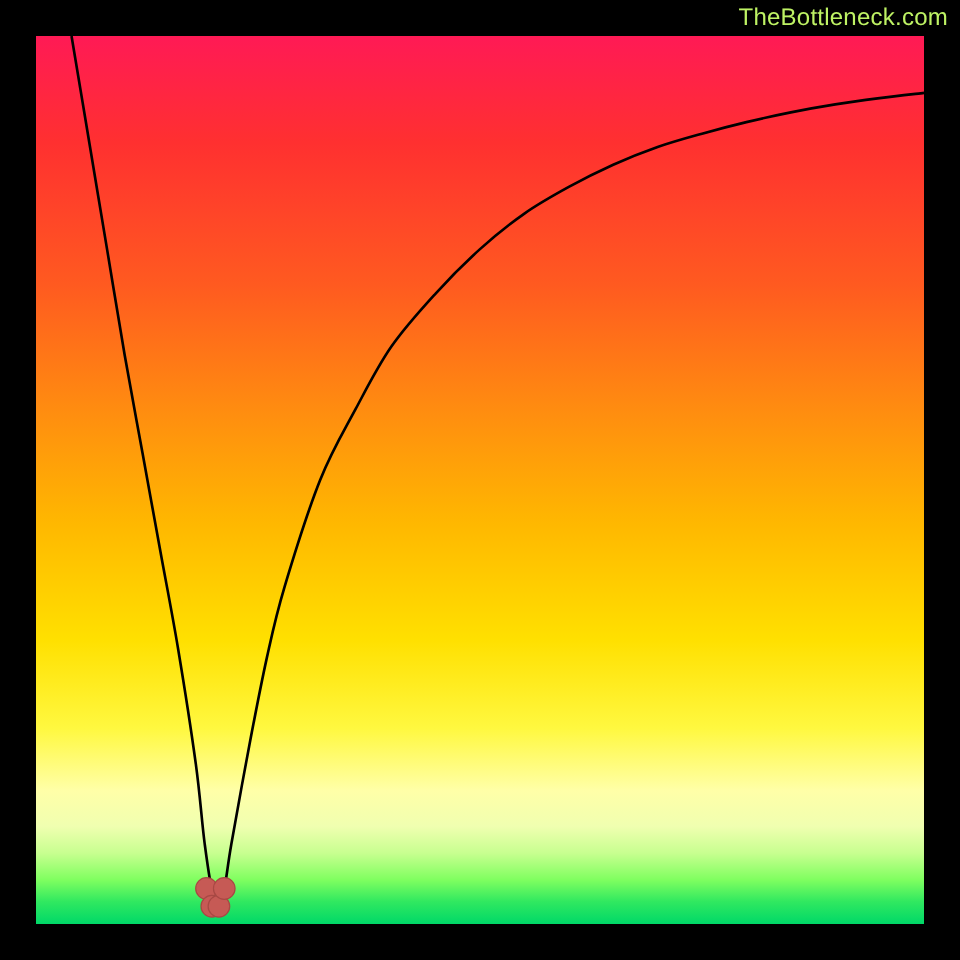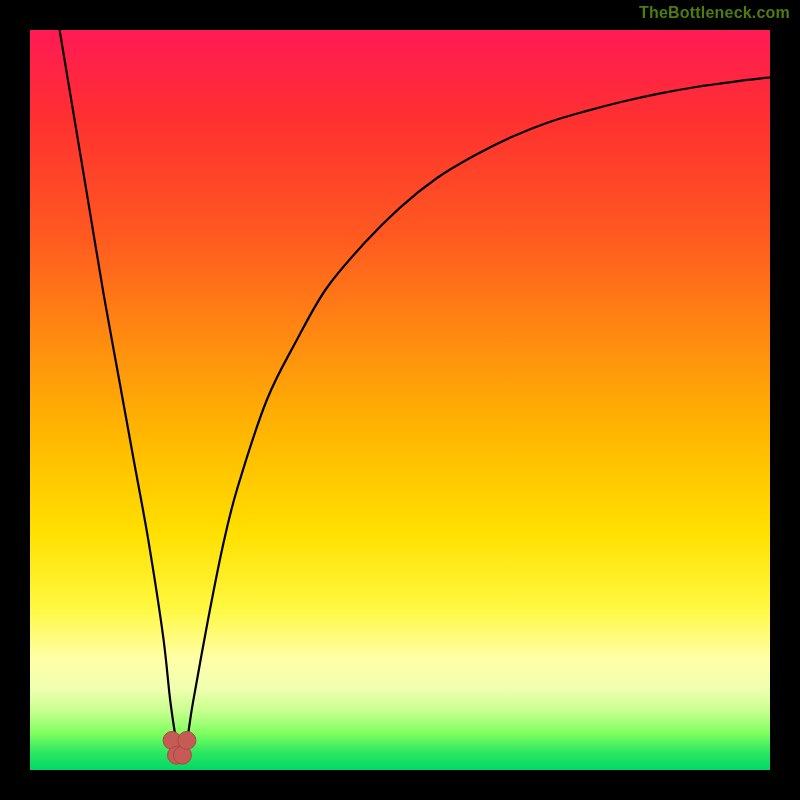--- a/index.html
+++ b/index.html
@@ -39,23 +39,23 @@
       #c8ff90 92%,
       #80ff60 95%,
       #30e860 97.5%,
       #00d868 100%
     );
   }
   .watermark {
     position: absolute;
     top: 4px;
     right: 10px;
-    color: #4d7c0f;
-    font-size: 16px;
-    font-weight: 700;
+    color: #bef264;
+    font-size: 20px;
+    font-weight: 400;
     letter-spacing: 0.2px;
     user-select: none;
   }
   svg.curve {
     position: absolute;
     left: 0; top: 0;
     width: 740px;
     height: 740px;
     overflow: visible;
   }

